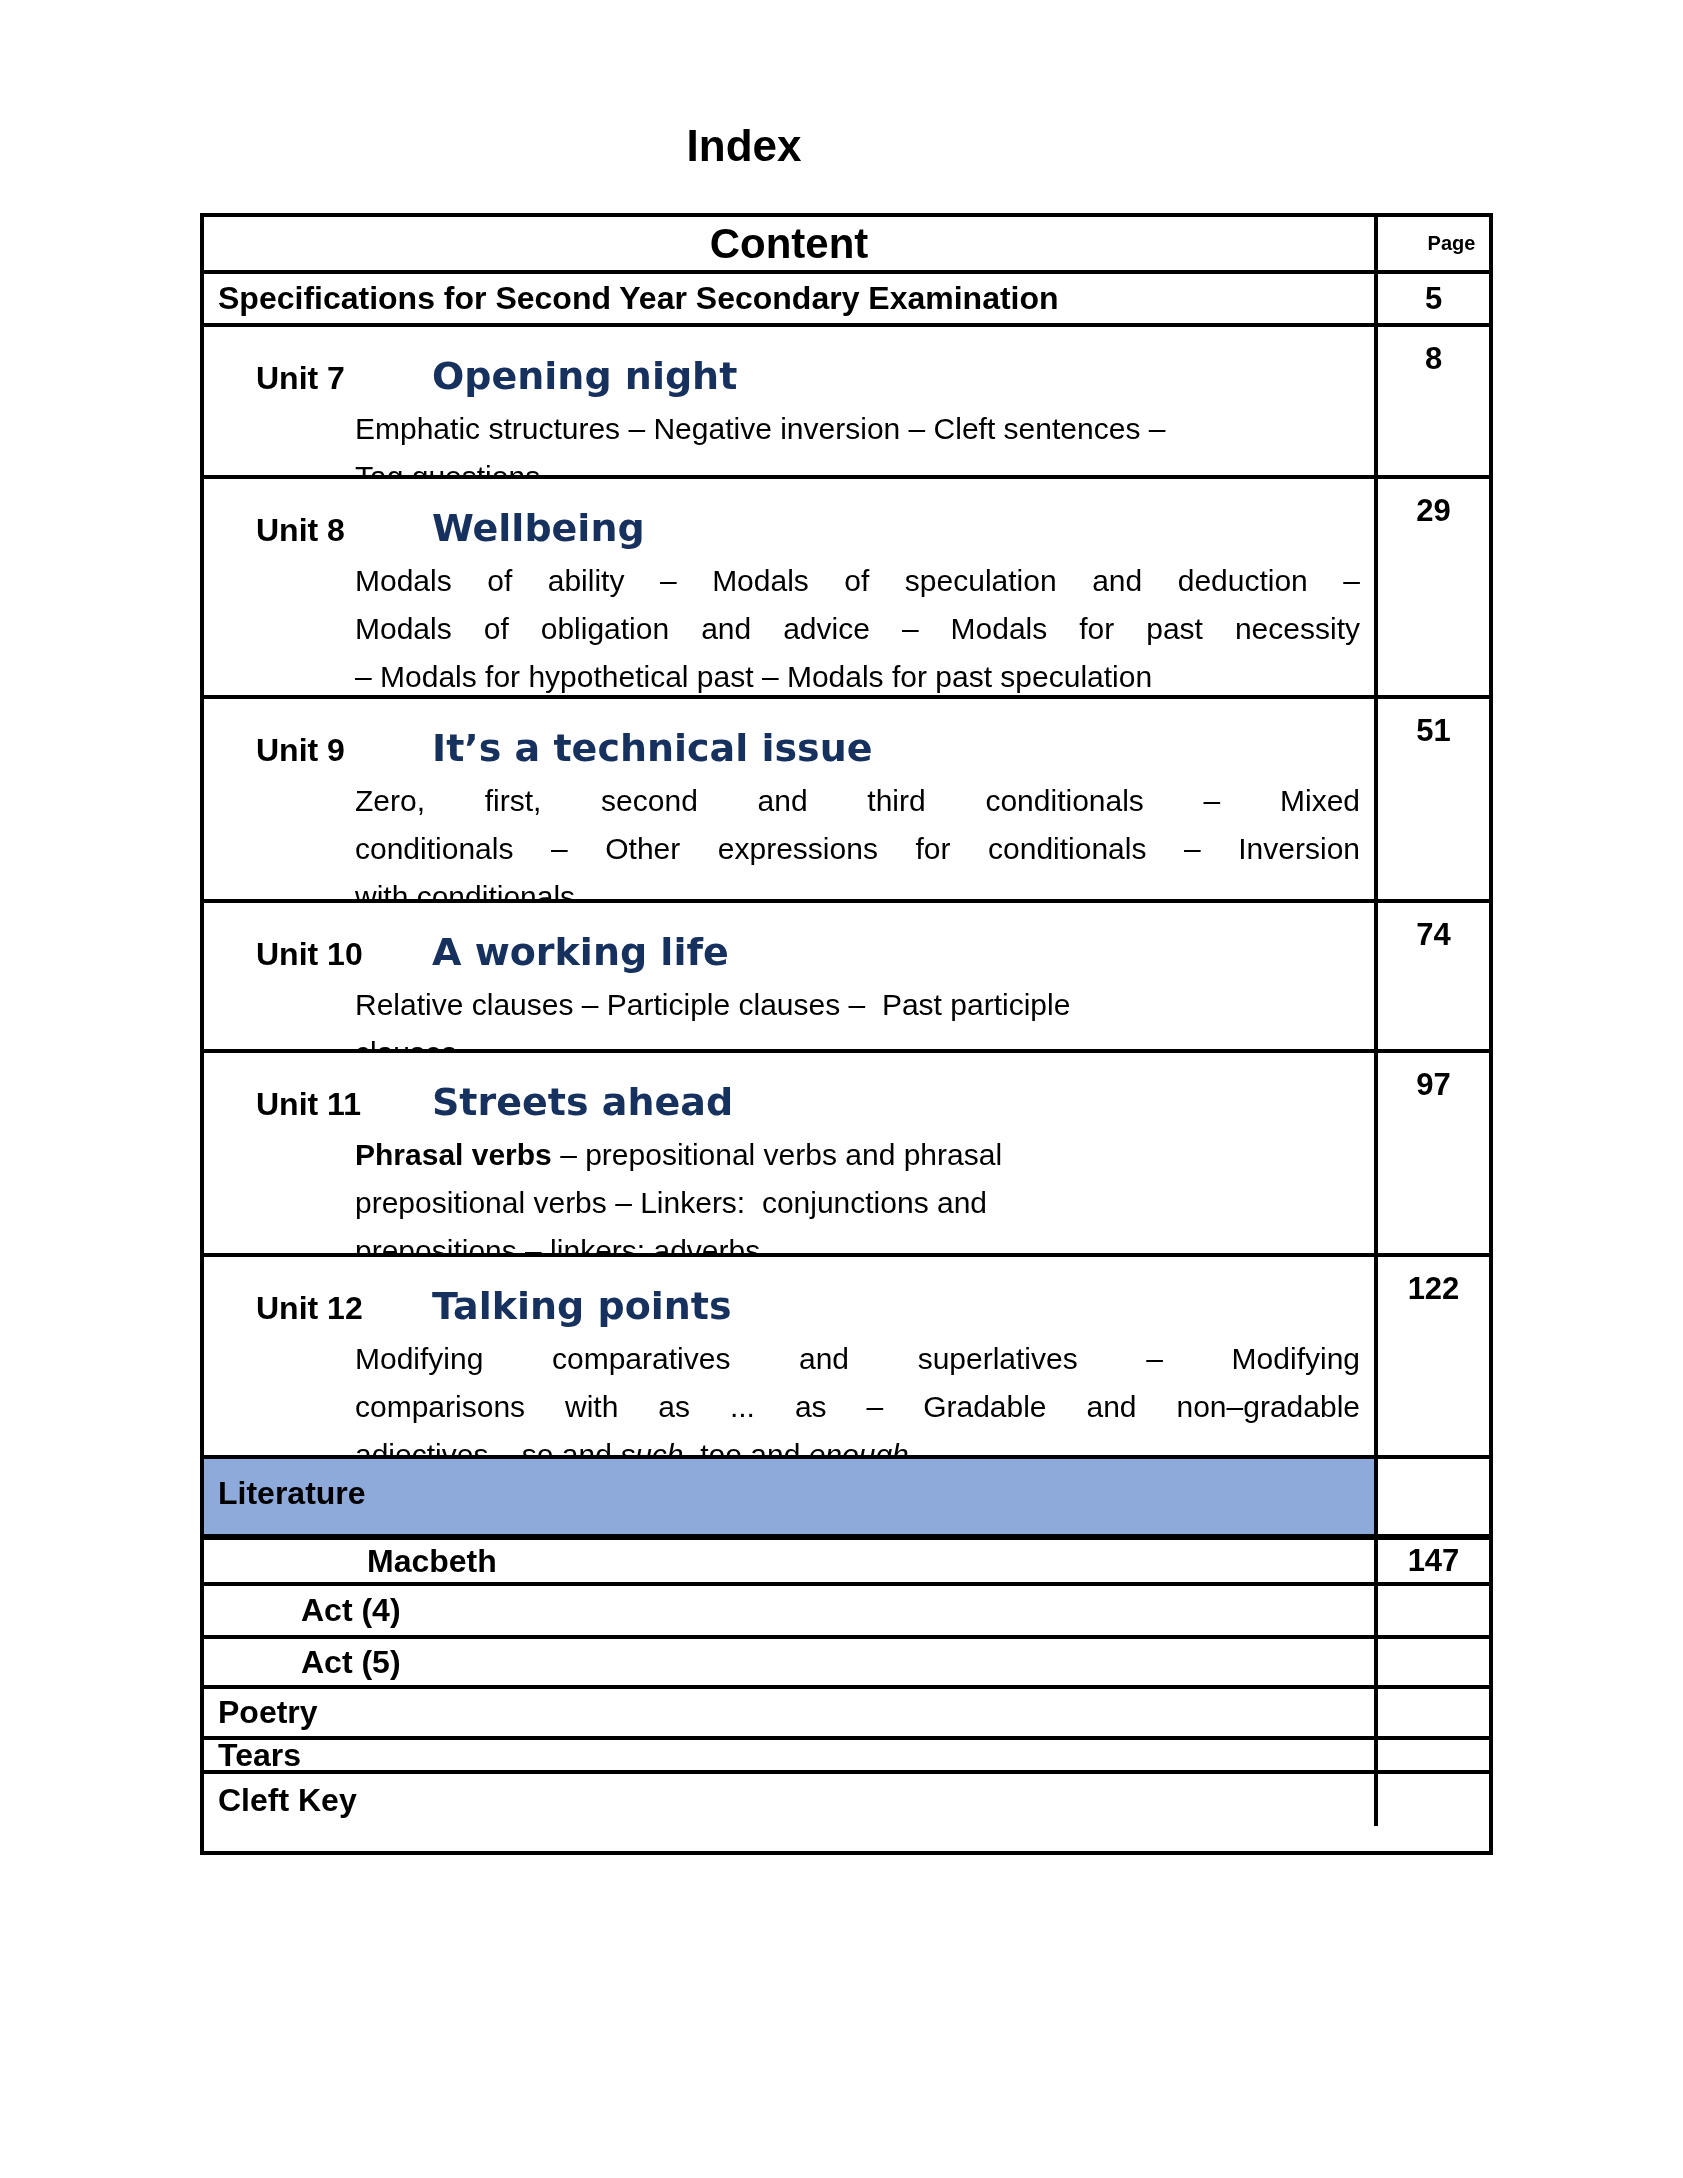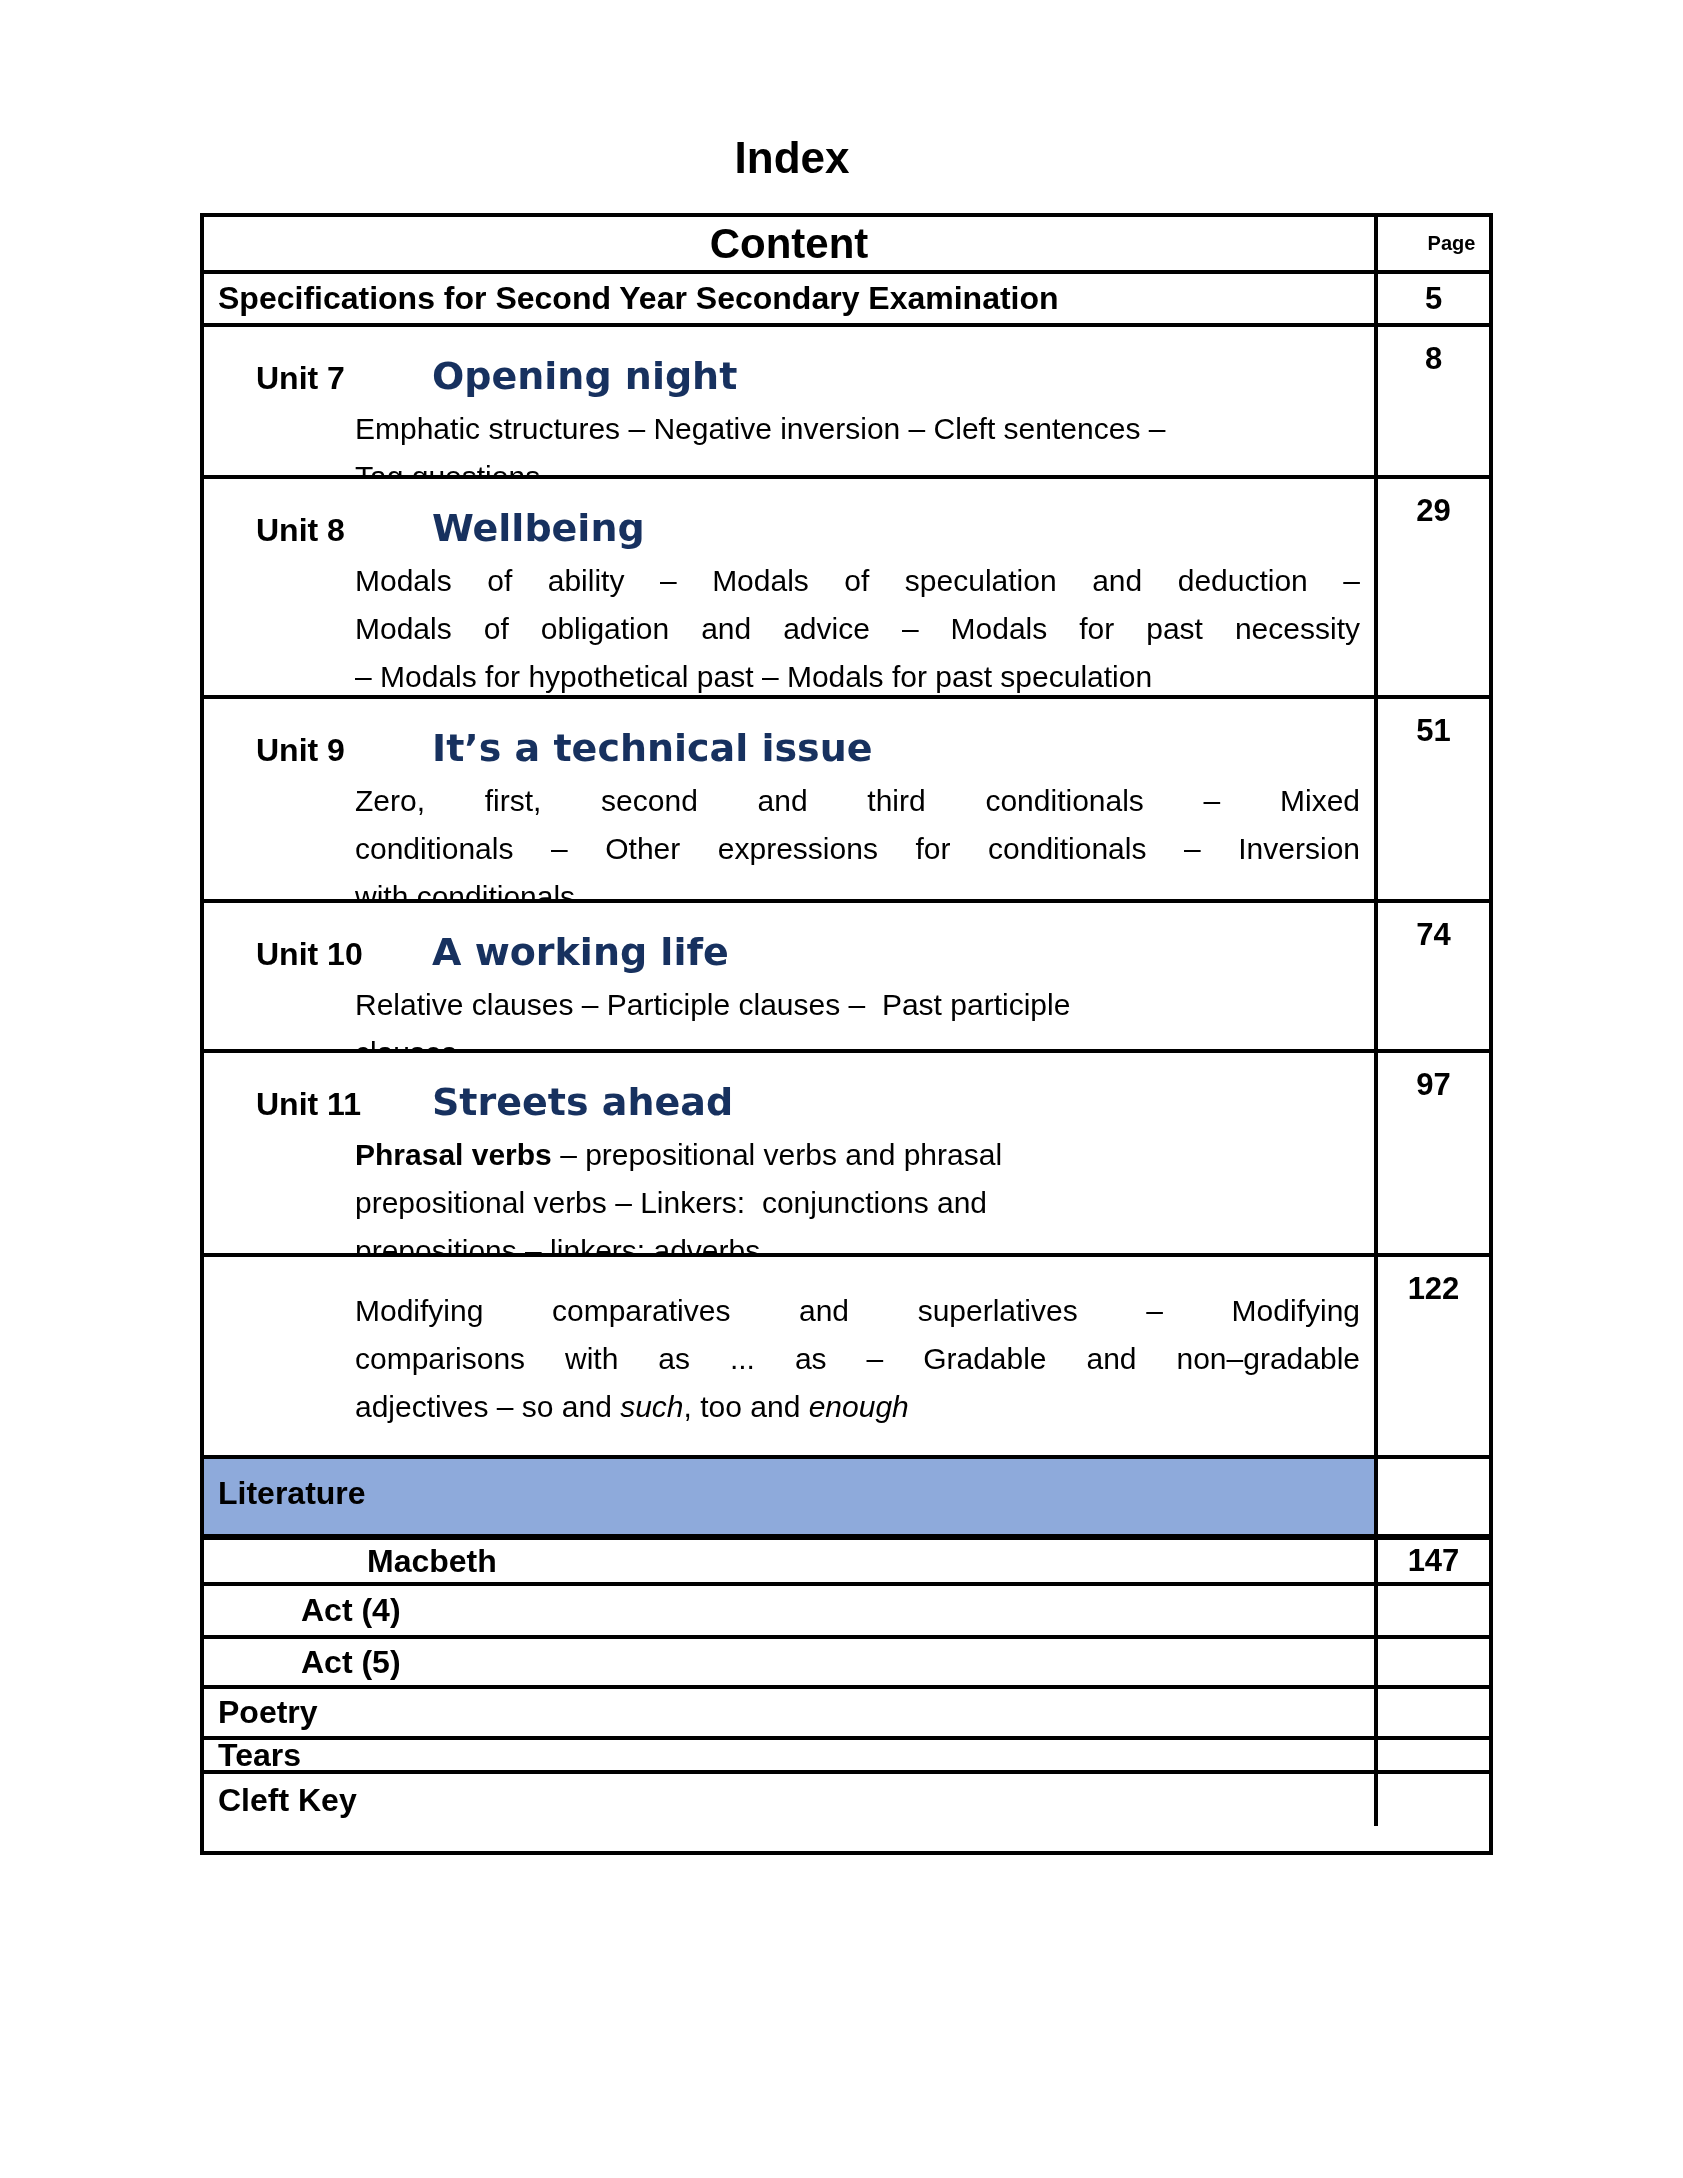--- a/index.html
+++ b/index.html
@@ -1,22 +1,22 @@
 <!DOCTYPE html>
 <html><head>
 <meta charset="utf-8">
 <style>
   html,body { margin:0; padding:0; background:#888; }
   #page {
     position:relative; width:1683px; height:2178px; background:#ffffff;
     font-family:"Liberation Sans", sans-serif; color:#000; overflow:hidden;
   }
   #doc-title {
-    position:absolute; top:121px; left:792px; transform:translateX(-50%);
-    font-size:44px; font-weight:bold; white-space:nowrap;margin-top:12px;
+    position:absolute; top:121px; left:744px; transform:translateX(-50%);
+    font-size:44px; font-weight:bold; white-space:nowrap;
   }
   #toc-table {
     position:absolute; left:200px; top:213px; width:1293px; height:1642px;
     border:4px solid var(--border,#000); box-sizing:border-box; background:#fff;
     display:flex; flex-direction:column;
   }
   .row {
     display:flex; box-sizing:border-box; border-bottom:4px solid var(--border,#000);
     overflow:hidden; flex:none;
   }
@@ -157,20 +157,24 @@
               <div class="desc-line"><span>prepositional verbs – Linkers:&nbsp; conjunctions and</span></div>
               <div class="desc-line"><span>prepositions – linkers: adverbs</span></div>
             </div>
           </div>
           <div class="cell-page">
             <span>97</span>
           </div>
         </div>
         <div class="row unit-row" style="height: 202px;">
           <div class="cell-content">
+            <div class="unit-title-line">
+              <span class="unit-no">Unit 12</span>
+              <span class="unit-title">Talking points</span>
+            </div>
             <div class="unit-desc">
               <div class="desc-line justify"><span>Modifying comparatives and superlatives – Modifying</span></div>
               <div class="desc-line justify"><span>comparisons with as ... as – Gradable and non–gradable</span></div>
               <div class="desc-line"><span>adjectives – so and </span><span class="seg-i">such</span><span>, too and </span><span class="seg-i">enough</span></div>
             </div>
           </div>
           <div class="cell-page">
             <span>122</span>
           </div>
         </div>

